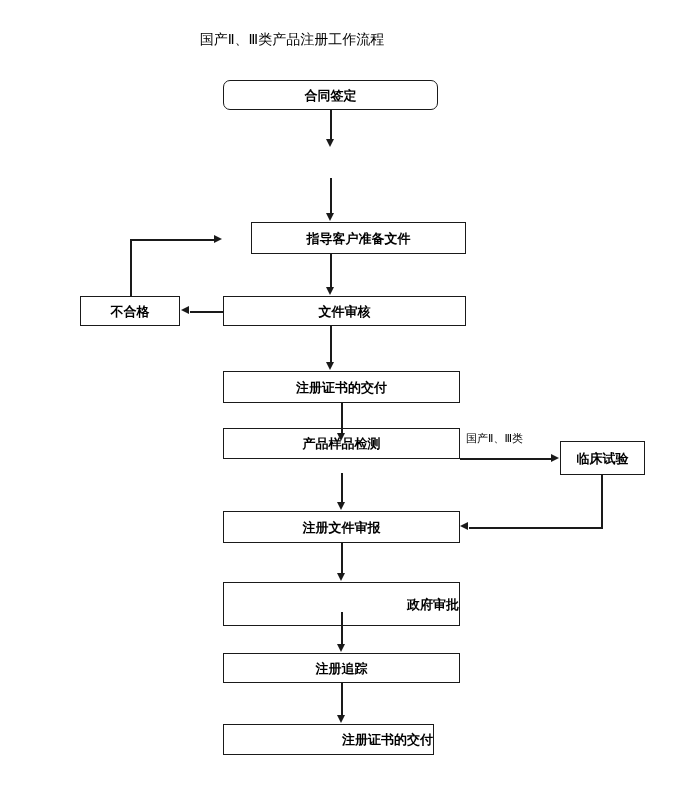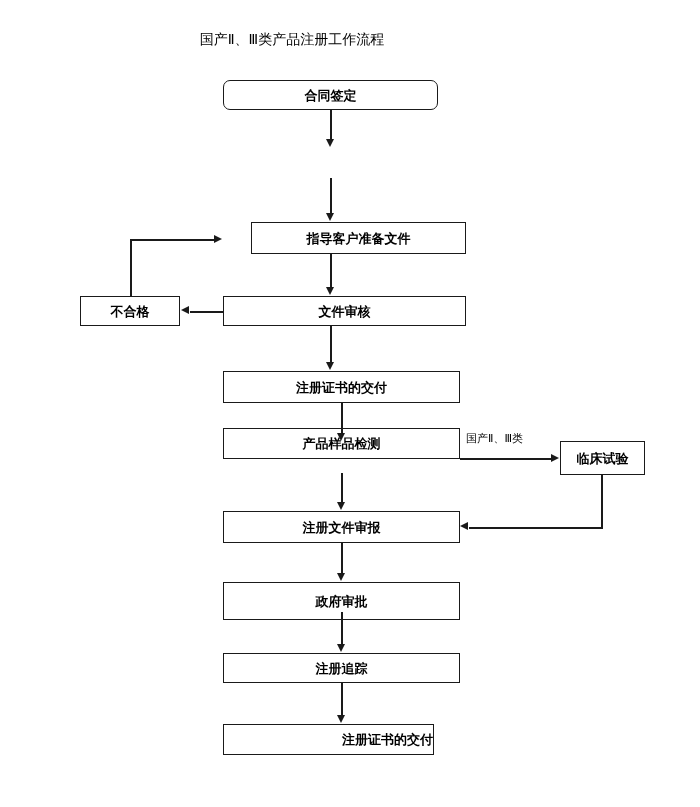--- a/index.html
+++ b/index.html
@@ -110,21 +110,21 @@
   </div>
 
   <div class="node" style="left:560px; top:441px; width:85px; height:34px;">
     <span>临床试验</span>
   </div>
 
   <div class="node" style="left:223px; top:511px; width:237px; height:32px;">
     <span>注册文件审报</span>
   </div>
 
-  <div class="node" style="left:223px; top:582px; width:237px; height:38px;">
+  <div class="node" style="left:223px; top:582px; width:237px; height:44px;justify-content:flex-end;">
     <span>政府审批</span>
   </div>
 
   <div class="node" style="left:223px; top:653px; width:237px; height:30px;">
     <span>注册追踪</span>
   </div>
 
   <div class="node" style="left:223px; top:724px; width:211px; height:31px;justify-content:flex-end;">
     <span>注册证书的交付</span>
   </div>

